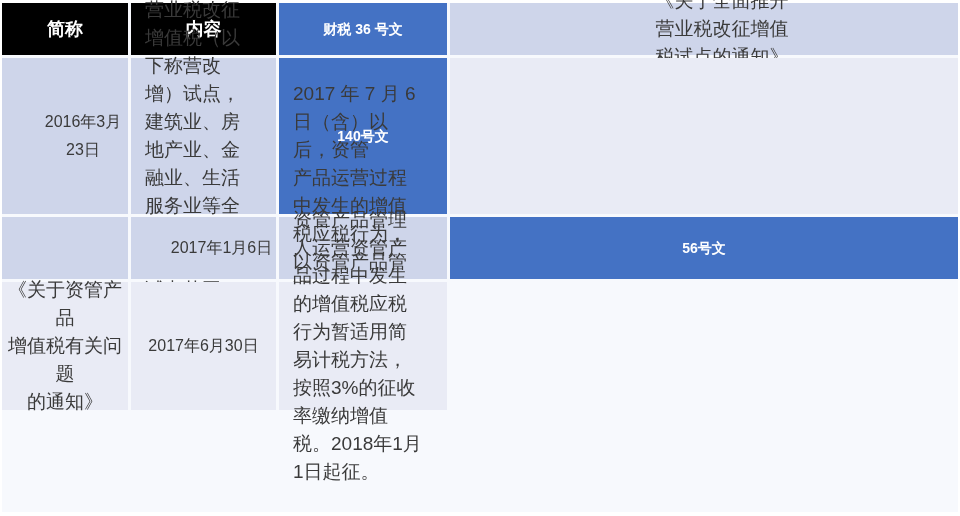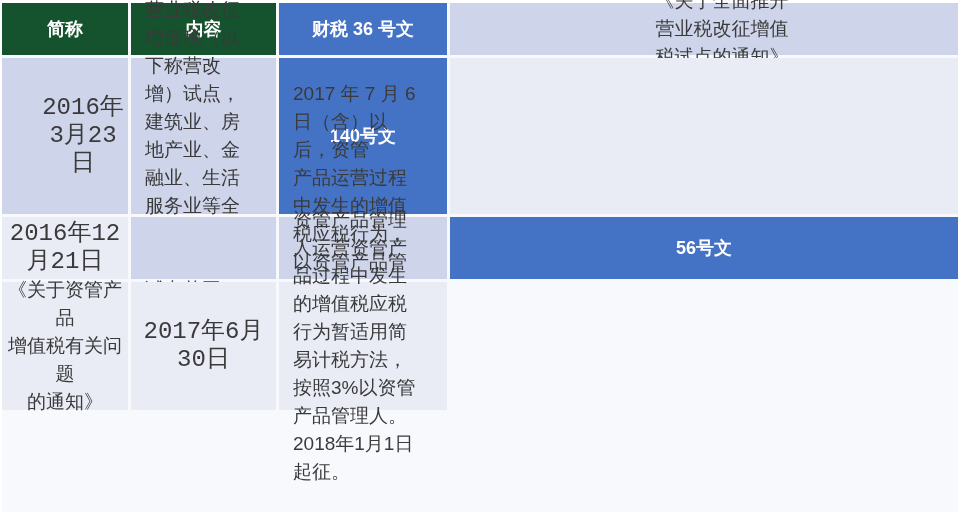--- a/index.html
+++ b/index.html
@@ -26,34 +26,34 @@
     display: flex;
     align-items: center;
     justify-content: center;
     text-align: center;
     color: #3a3a3a;
     font-size: 19px;
     line-height: 28px;
     white-space: pre-line;
   }
   .cell.header {
-    background: #14532d;
+    background: #000000;
     color: #ffffff;
     font-weight: bold;
     font-size: 18px;
   }
   .cell.abbr {
     background: #4472C4;
     color: #ffffff;
     font-weight: bold;
-    font-size: 18px;
+    font-size: 14px;
   }
   .cell.band-dark  { background: #CED5EA; padding-left: 36px; }
   .cell.band-light { background: #E9EBF5; }
-  .cell.date { font-size: 24px; font-family: Liberation Mono, monospace; }
+  .cell.date { font-size: 16px; }
   .cell.content {
     justify-content: flex-start;
     text-align: left;
     padding: 6px 24px 6px 14px;
   }
 </style>
 </head>
 <body>
 
 <div class="table-wrap">
@@ -64,29 +64,29 @@
 
     <div class="cell abbr">财税 36 号文</div>
     <div class="cell band-dark">《关于全面推开
 营业税改征增值
 税试点的通知》</div>
     <div class="cell band-dark date">2016年3月23日</div>
     <div class="cell band-dark content">自 2016 年 5 月 1 日起，在全国范围内全面推开营业税改征增值税（以下称营改增）试点，建筑业、房地产业、金融业、生活服务业等全部营业税纳税人，纳入试点范围，由缴纳营业税改为缴纳增值税。</div>
 
     <div class="cell abbr">140号文</div>
     <div class="cell band-light"></div>
-    <div class="cell band-light date">2016年12月21日</div>
 
     <div class="cell band-dark"></div>
+    <div class="cell band-dark date">2017年1月6日</div>
     <div class="cell band-dark content">2017 年 7 月 6 日（含）以后，资管
 产品运营过程中发生的增值税应税行为，以资管产品管理人
 为增值税纳税人，按照
 现行规定缴纳增值税。</div>
 
     <div class="cell abbr">56号文</div>
     <div class="cell band-light">《关于资管产品
 增值税有关问题
 的通知》</div>
     <div class="cell band-light date">2017年6月30日</div>
-    <div class="cell band-light content">资管产品管理人运营资管产品过程中发生的增值税应税行为暂适用简易计税方法，按照3%以资管产品管理人。2018年1月1日起征。</div>
+    <div class="cell band-light content">资管产品管理人运营资管产品过程中发生的增值税应税行为暂适用简易计税方法，按照3%的征收率缴纳增值税。2018年1月1日起征。</div>
 
   </div>
 </div>
 
 </body></html>

